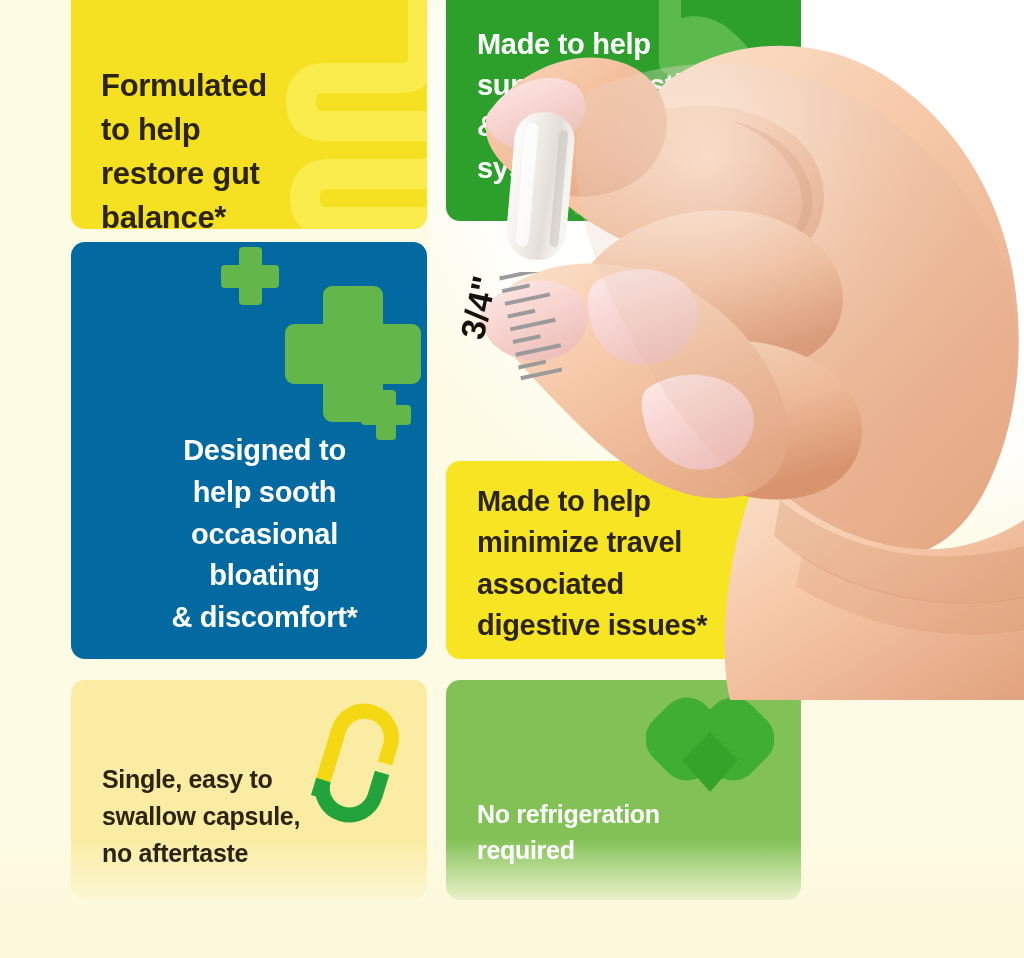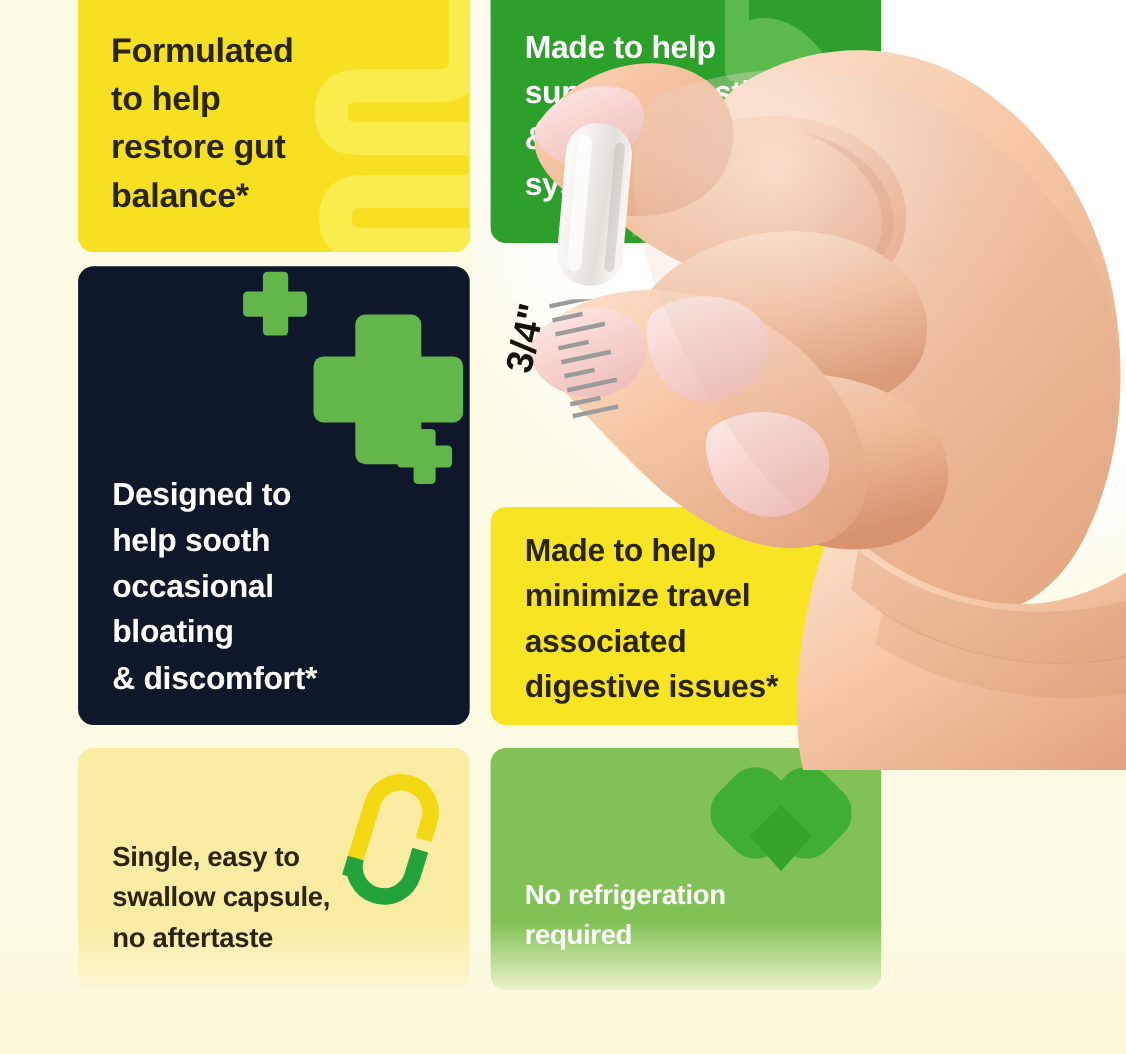--- a/index.html
+++ b/index.html
@@ -32,28 +32,28 @@
     position:absolute; overflow:hidden; border-radius:14px;
   }
   .card .txt {
     position:relative; z-index:3;
     font-weight:bold; letter-spacing:-.3px;
     white-space:pre-line;
   }
 
   
   #card-gut { left:71px; top:0px; width:356px; height:229px; background:#f5e122; border-radius:0 0 14px 14px;}
-  #card-gut .txt { color:#2b2411; font-size:31px; line-height:1.42; padding:24px 0 0 30px; }
+  #card-gut .txt { color:#2b2411; font-size:31px; line-height:1.42; padding:24px 0 0 30px;margin-top:40px; }
 
   
   #card-digest { left:446px; top:0px; width:355px; height:221px; background:#2da02c; border-radius:0 0 14px 14px;}
   #card-digest .txt { color:#ffffff; font-size:29px; line-height:1.42; padding:24px 0 0 31px; }
 
   
-  #card-bloating { left:71px; top:242px; width:356px; height:417px; background:#0f172a; }
+  #card-bloating { left:71px; top:242px; width:356px; height:417px; background:#0369a1;text-align:center; }
   #card-bloating .txt { color:#ffffff; font-size:29px; line-height:1.44; padding:188px 0 0 31px; }
 
   
   #card-travel { left:446px; top:461px; width:355px; height:198px; background:#f7e524; }
   #card-travel .txt { color:#2b2411; font-size:29px; line-height:1.43; padding:20px 0 0 31px; }
 
   
   #card-capsule { left:71px; top:680px; width:356px; height:220px; background:#faeca2; }
   #card-capsule .txt { color:#2b2411; font-size:25px; line-height:1.48; padding:81px 0 0 31px; }
 

